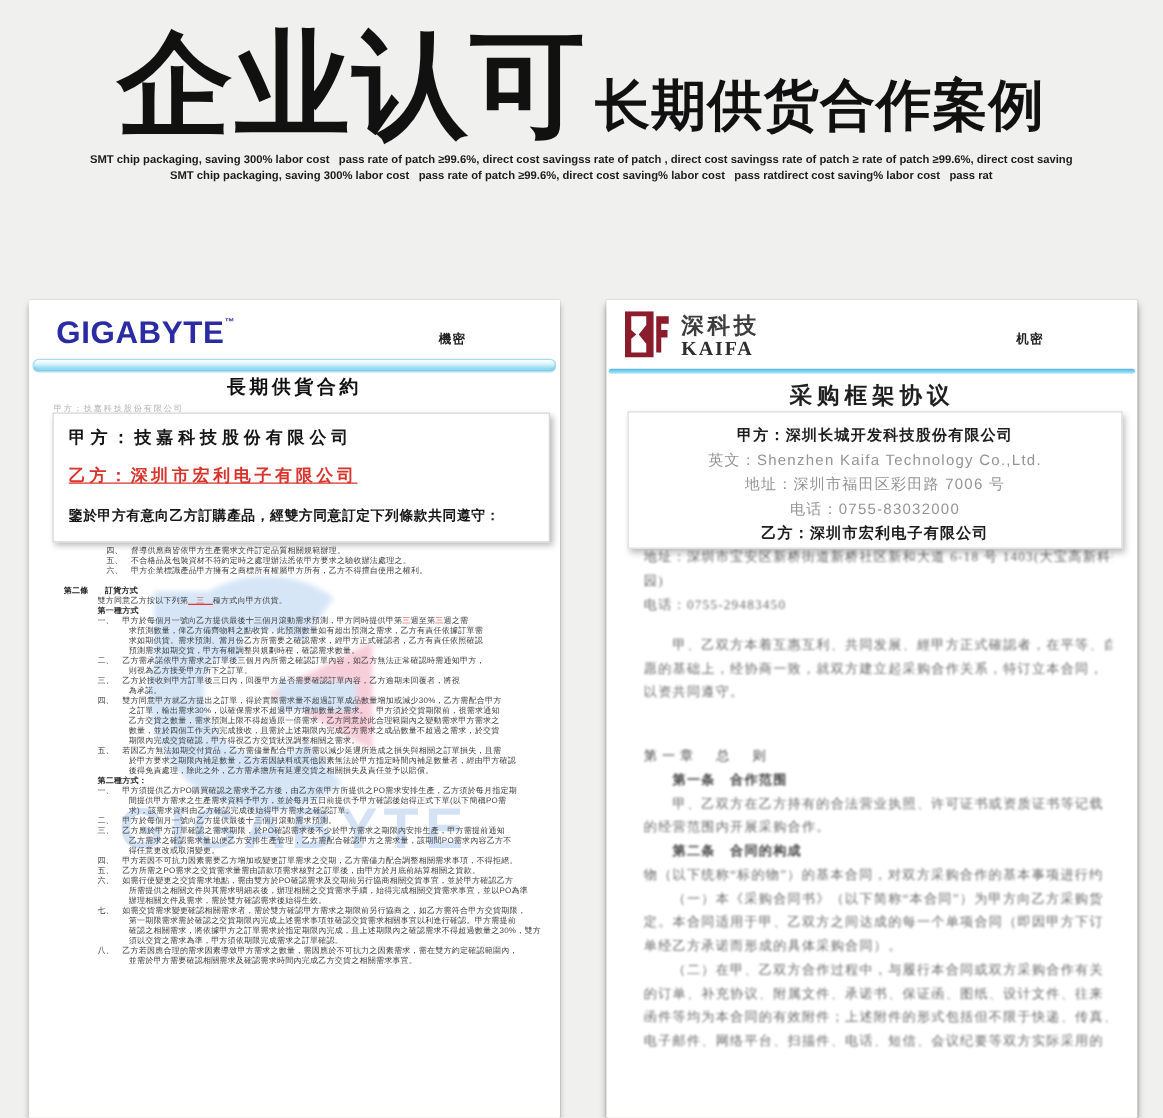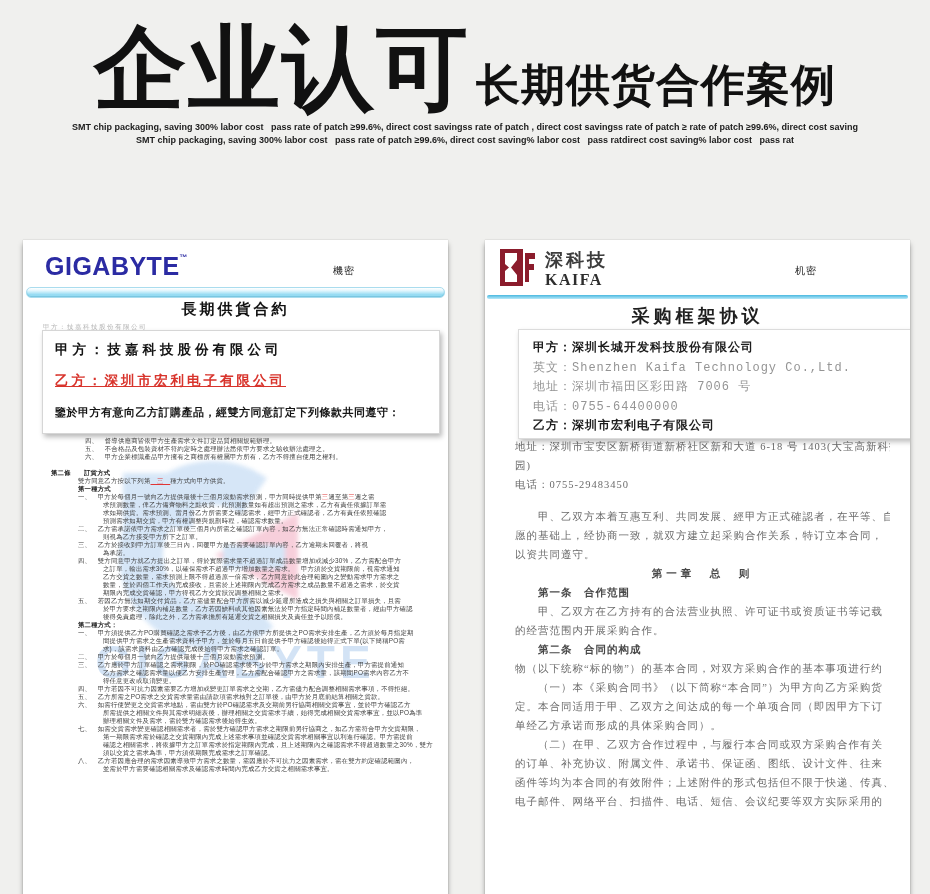--- a/index.html
+++ b/index.html
@@ -16,21 +16,21 @@
   .subline{font-size:9px;color:#1c1c1c;font-weight:600;line-height:13px;white-space:pre;letter-spacing:0;}
   .sublines{margin-top:7px;}
   
   .doc{
     position:absolute;top:240px;width:425px;height:723px;background:#fff;
     box-shadow:0 4px 5px rgba(0,0,0,0.35),0 0 1px rgba(0,0,0,0.25);
     overflow:hidden;
   }
   .doc-left{left:23px;}
   .doc-right{left:485px;}
-  .confidential{position:absolute;top:24px;right:93px;font-size:10px;font-weight:normal;color:#222;filter:blur(0.4px);letter-spacing:1px;}
+  .confidential{position:absolute;top:24px;right:75px;font-size:10px;font-weight:bold;color:#222;filter:blur(0.4px);letter-spacing:1px;}
   
   .giga-logo{position:absolute;left:22px;top:14px;color:#2b2ba3;font-weight:bold;font-size:25px;letter-spacing:0.5px;line-height:1;}
   .giga-logo sup{font-size:8px;vertical-align:top;}
   .aqua-bar{
     position:absolute;left:3px;right:3px;top:47px;height:9px;border-radius:5px;
     background:linear-gradient(to bottom,#ffffff 0%,#e2f6fd 30%,#8ed9f2 78%,#c8eefa 100%);
     border:1px solid #aadcee;box-shadow:inset 0 -1px 1px #74c4de;
   }
   .ldoc-title{position:absolute;top:60px;left:0;width:100%;text-align:center;font-family:"Liberation Serif",serif;font-weight:bold;font-size:15px;letter-spacing:3px;color:#111;}
   .faint-line{position:absolute;left:20px;top:83px;font-size:6.5px;color:#b3b3b3;filter:blur(0.4px);letter-spacing:1.5px;}
@@ -55,31 +55,31 @@
   .red{color:#e03535;}
   .und{text-decoration:underline;}
   
   .kaifa-logo{position:absolute;left:15px;top:9px;}
   .kaifa-brand{position:absolute;left:60px;top:11px;line-height:1;}
   .kaifa-cn{font-size:18px;letter-spacing:3px;color:#3d3d3d;font-weight:600;}
   .kaifa-en{font-family:"Liberation Serif",serif;font-weight:bold;font-size:16px;letter-spacing:1.5px;color:#2e2e2e;margin-top:3px;}
   .blue-line{position:absolute;left:2px;right:2px;top:55px;height:4px;background:linear-gradient(to bottom,#49b8e0,#b9e9f9);border-radius:2px;}
   .rdoc-title{position:absolute;top:64px;left:0;width:100%;text-align:center;font-family:"Liberation Serif",serif;font-weight:bold;font-size:18px;letter-spacing:4px;color:#1f1f1f;filter:blur(0.3px);}
   .kbox{
-    position:absolute;left:33px;top:89px;width:366px;height:90px;background:#fff;
+    position:absolute;left:17px;top:89px;width:366px;height:90px;background:#fff;
     border:1px solid #dcdcdc;box-shadow:2px 3px 5px rgba(0,0,0,0.25);
-    padding:9px 14px;z-index:3;font-family:Liberation Mono, monospace;
+    padding:9px 14px;z-index:3;font-family:Liberation Sans, sans-serif;text-align:center;
   }
   .krow{font-size:12px;line-height:19.5px;letter-spacing:1px;white-space:nowrap;}
   .krow.dark{color:#1d1d1d;font-weight:600;filter:blur(0.3px);}
   .krow.gray{color:#949494;filter:blur(0.6px);}
   .rbody{position:absolute;left:30px;right:20px;top:197px;bottom:6px;z-index:2;}
   .rline{font-family:"Liberation Serif",serif;font-size:10.5px;line-height:19px;color:#6b6b6b;filter:blur(0.7px);letter-spacing:1px;white-space:nowrap;overflow:hidden;}
   .rline.gap{height:13px;}
-  .rline.cb{text-align:center;font-weight:bold;color:#474747;letter-spacing:4px;}
+  .rline.cb{text-align:left;font-weight:normal;color:#474747;letter-spacing:4px;margin-top:32px;}
   .rline.b{font-weight:bold;color:#474747;}
 </style>
 </head>
 <body>
 
 <div class="header">
   <div class="title-row">
     <span class="title-main">企业认可</span>
     <span class="title-sub">长期供货合作案例</span>
   </div>
@@ -168,21 +168,21 @@
     <div class="kaifa-en">KAIFA</div>
   </div>
   <div class="confidential">机密</div>
   <div class="blue-line"></div>
   <div class="rdoc-title">采购框架协议</div>
 
   <div class="kbox">
       <div class="krow dark">甲方：深圳长城开发科技股份有限公司</div>
       <div class="krow gray">英文：Shenzhen Kaifa Technology Co.,Ltd.</div>
       <div class="krow gray">地址：深圳市福田区彩田路 7006 号</div>
-      <div class="krow gray">电话：0755-64400000</div>
+      <div class="krow gray">电话：0755-83032000</div>
       <div class="krow dark">乙方：深圳市宏利电子有限公司</div>
     </div>
 
   <div class="rbody">
       <div class="rline">地址：深圳市宝安区新桥街道新桥社区新和大道 6-18 号 1403(大宝高新科技</div>
       <div class="rline">园)</div>
       <div class="rline">电话：0755-29483450</div>
       <div class="rline gap"></div>
       <div class="rline">　　甲、乙双方本着互惠互利、共同发展、經甲方正式確認者，在平等、自</div>
       <div class="rline">愿的基础上，经协商一致，就双方建立起采购合作关系，特订立本合同，</div>

